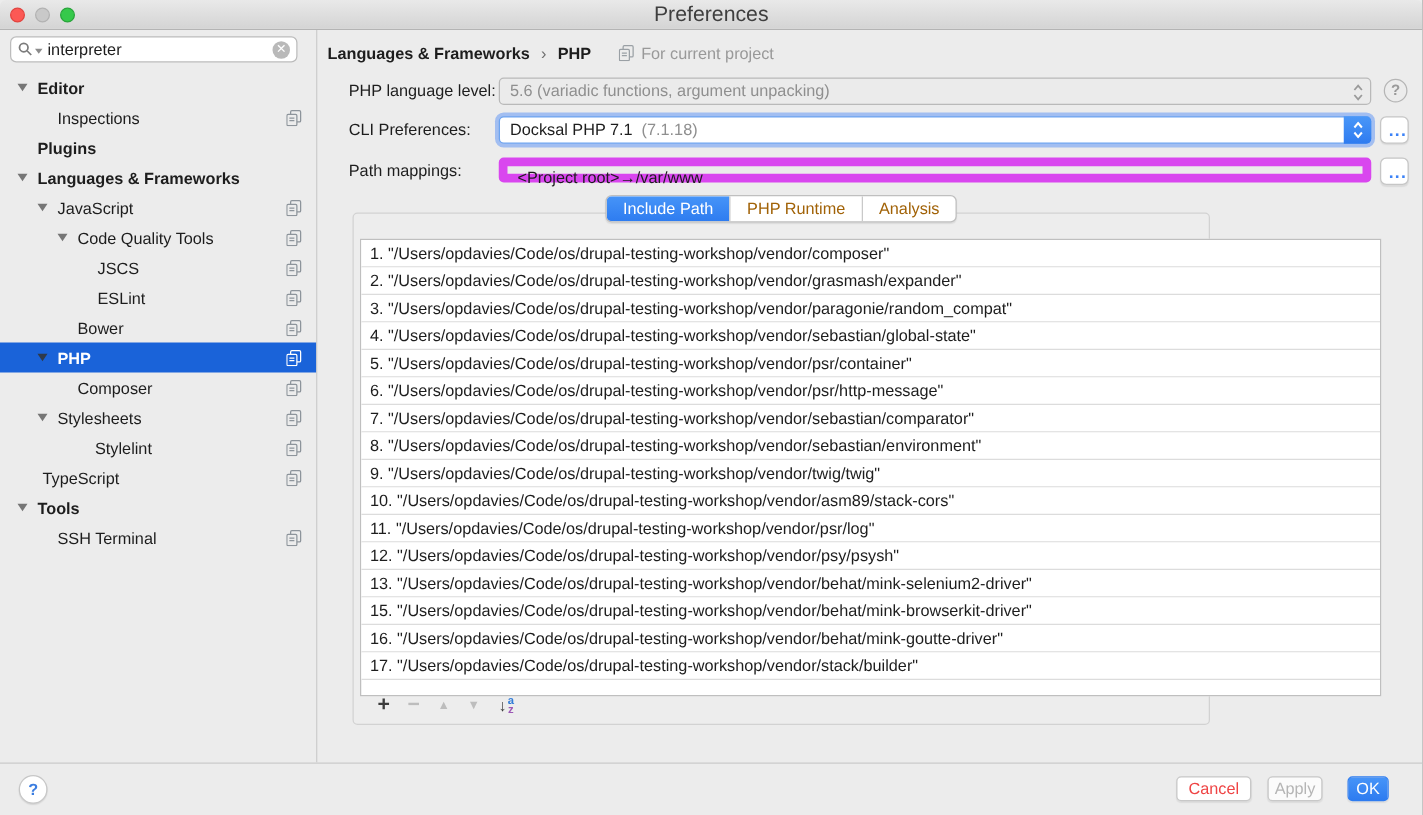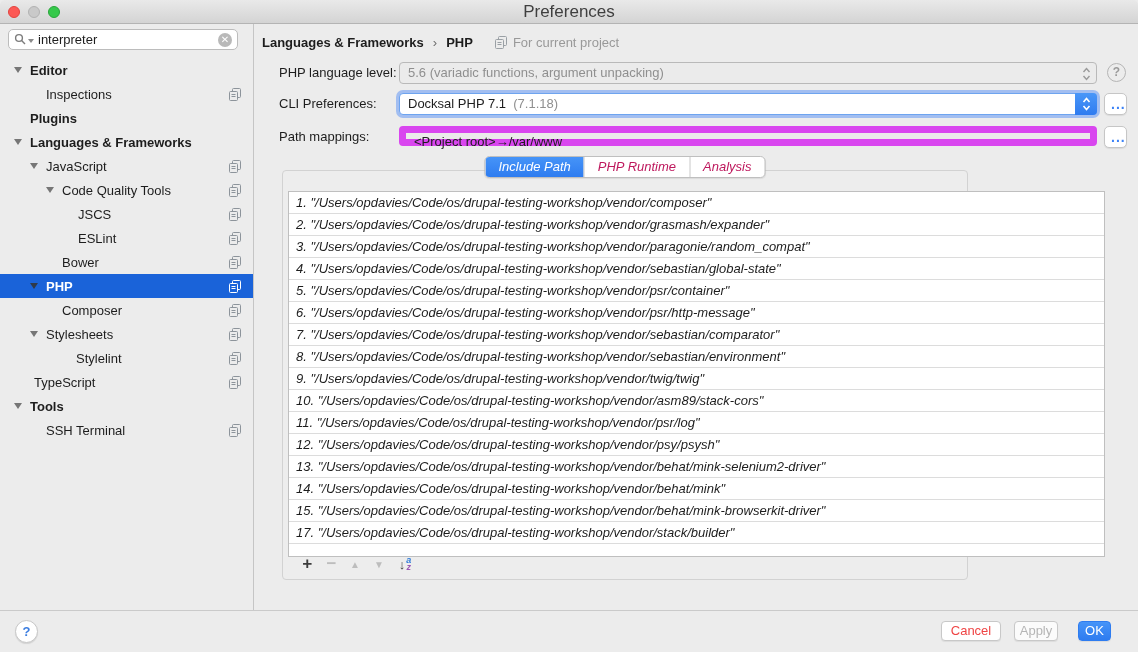--- a/index.html
+++ b/index.html
@@ -93,28 +93,28 @@
     box-shadow:0 1px 1px rgba(0,0,0,.08);cursor:default;
   }
   .help-circle-top{
     position:absolute;left:853px;top:39px;width:19px;height:19px;border:1.5px solid #b5b5b5;border-radius:50%;
     color:#9a9a9a;font-weight:bold;font-size:12px;line-height:16px;text-align:center;cursor:default;
   }
 
   
   .tabbox{
     position:absolute;left:28px;top:146px;width:686px;height:410px;
-    border:1px solid #d2d2d2;border-radius:4px;background:#ededed;font-style:italic;
+    border:1px solid #d2d2d2;border-radius:4px;background:#ededed;
   }
   .tabs{
     position:absolute;left:50%;top:-15px;transform:translateX(-50%);
     display:flex;height:22px;background:#fff;border:1px solid #bfbfbf;border-radius:5px;
     overflow:hidden;box-shadow:0 1px 1px rgba(0,0,0,.08);
   }
-  .tab{padding:0 13px;line-height:20px;color:#be185d;white-space:nowrap;cursor:default;}
+  .tab{padding:0 13px;line-height:20px;color:#a16207;white-space:nowrap;cursor:default;}
   .tab + .tab{border-left:1px solid #c9c9c9;}
   .tab.selected{background:linear-gradient(#4694f8,#2e7cf0);color:#fff;border-left:none;}
 
   .pathlist{
     position:absolute;left:5px;top:20px;width:817px;height:366px;
     background:#fff;border:1px solid #bfbfbf;overflow:hidden;
   }
   .path-row{height:22px;line-height:21px;border-bottom:1px solid #dcdcdc;background:#fff;
     padding-left:7px;white-space:nowrap;overflow:hidden;cursor:default;}
 
@@ -401,22 +401,22 @@
             <div class="path-row">4. "/Users/opdavies/Code/os/drupal-testing-workshop/vendor/sebastian/global-state"</div>
             <div class="path-row">5. "/Users/opdavies/Code/os/drupal-testing-workshop/vendor/psr/container"</div>
             <div class="path-row">6. "/Users/opdavies/Code/os/drupal-testing-workshop/vendor/psr/http-message"</div>
             <div class="path-row">7. "/Users/opdavies/Code/os/drupal-testing-workshop/vendor/sebastian/comparator"</div>
             <div class="path-row">8. "/Users/opdavies/Code/os/drupal-testing-workshop/vendor/sebastian/environment"</div>
             <div class="path-row">9. "/Users/opdavies/Code/os/drupal-testing-workshop/vendor/twig/twig"</div>
             <div class="path-row">10. "/Users/opdavies/Code/os/drupal-testing-workshop/vendor/asm89/stack-cors"</div>
             <div class="path-row">11. "/Users/opdavies/Code/os/drupal-testing-workshop/vendor/psr/log"</div>
             <div class="path-row">12. "/Users/opdavies/Code/os/drupal-testing-workshop/vendor/psy/psysh"</div>
             <div class="path-row">13. "/Users/opdavies/Code/os/drupal-testing-workshop/vendor/behat/mink-selenium2-driver"</div>
-            <div class="path-row">14. "/Users/opdavies/Code/os/drupal-testing-workshop/vendor/behat/mink"</div>
             <div class="path-row">15. "/Users/opdavies/Code/os/drupal-testing-workshop/vendor/behat/mink-browserkit-driver"</div>
+            <div class="path-row">16. "/Users/opdavies/Code/os/drupal-testing-workshop/vendor/behat/mink-goutte-driver"</div>
             <div class="path-row">17. "/Users/opdavies/Code/os/drupal-testing-workshop/vendor/stack/builder"</div>
           </div>
 
         <div class="list-toolbar">
           <span class="tb-btn tb-add">+</span>
           <span class="tb-btn tb-remove">−</span>
           <span class="tb-btn tb-up">▲</span>
           <span class="tb-btn tb-down">▼</span>
           <span class="tb-btn sort-icon">
             <span class="sort-arrow">↓</span>

